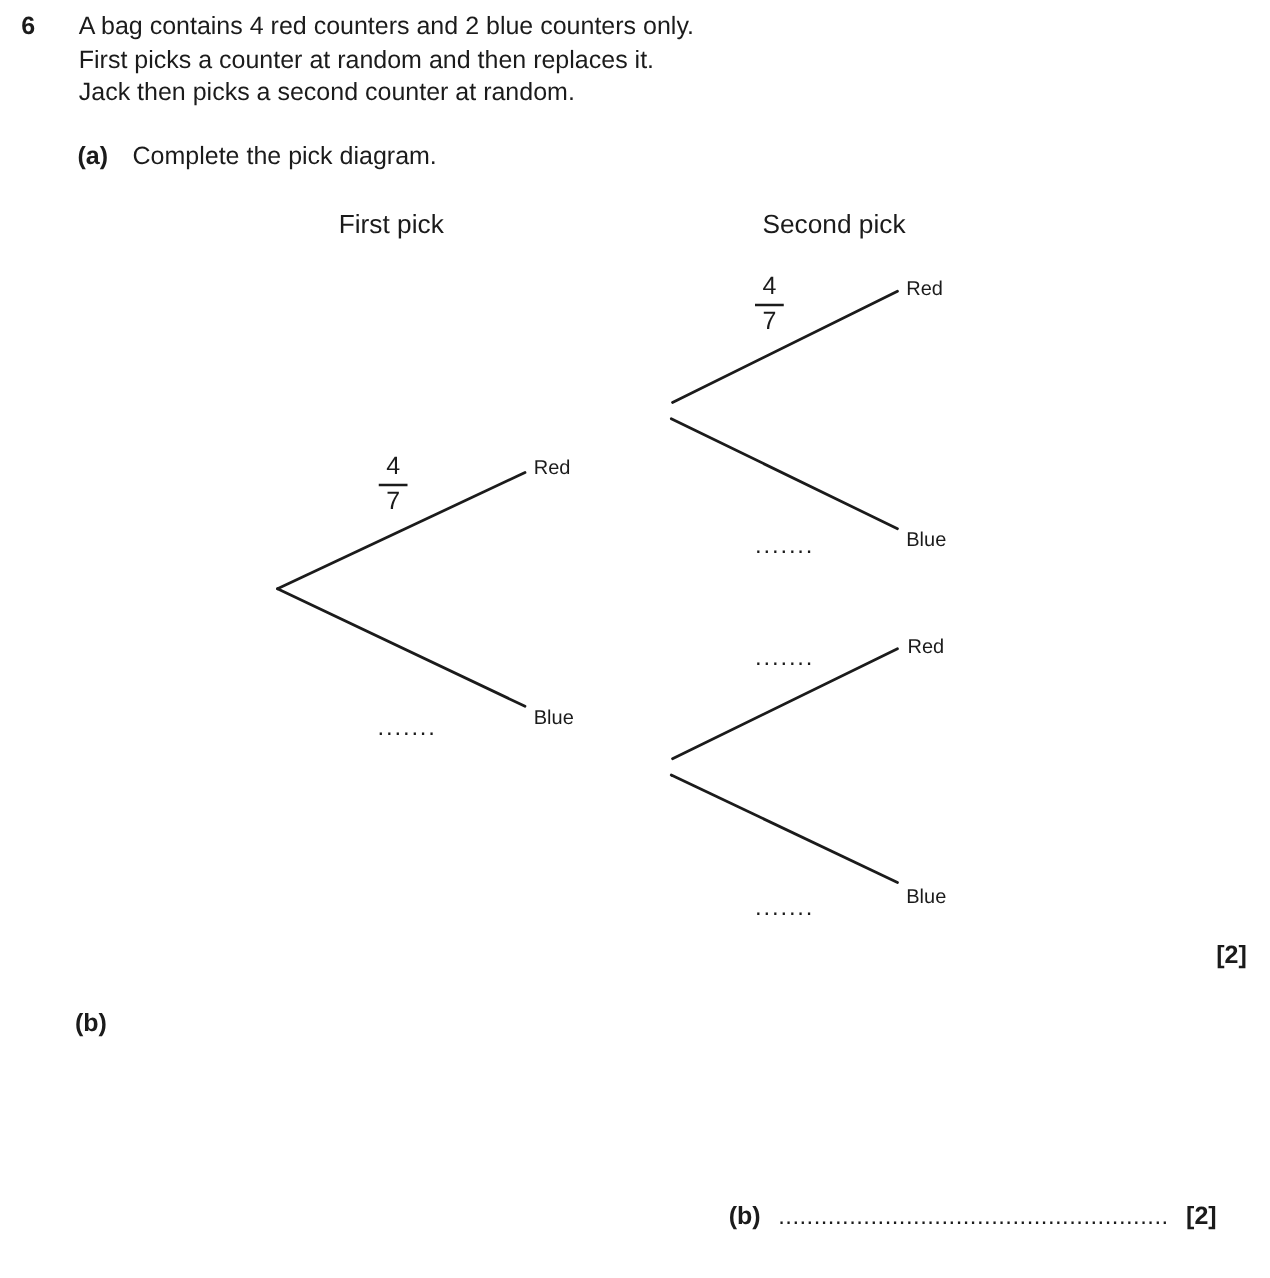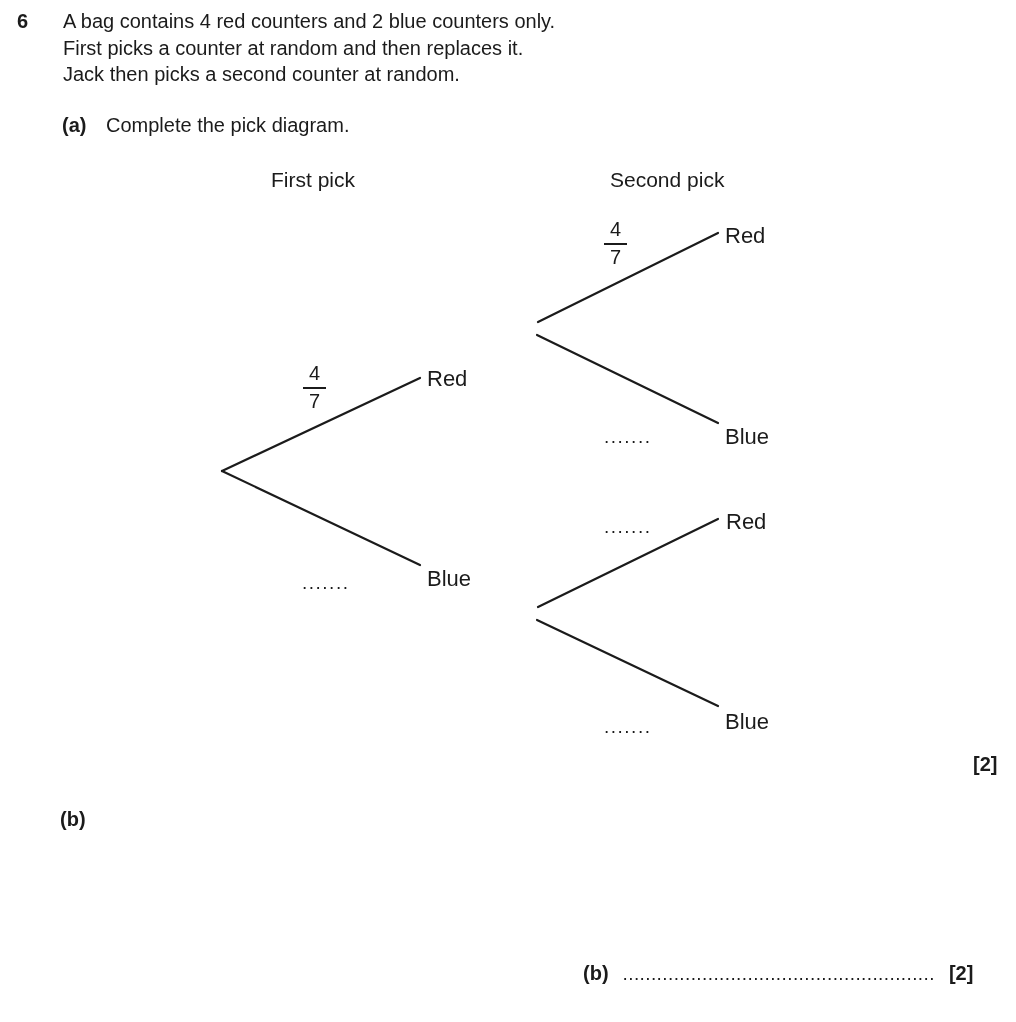--- a/index.html
+++ b/index.html
@@ -10,21 +10,21 @@
     background: #ffffff;
     font-family: "Liberation Sans", sans-serif;
     color: #1b1b1b;
     overflow: hidden;
     margin: 0 auto;
   }
   .abs { position: absolute; }
   .b { font-weight: bold; }
   .q-text { font-size: 20px; line-height: 26.5px; white-space: nowrap; }
   .header-label { font-size: 21px; font-weight: normal; white-space: nowrap; }
-  .node-label { font-size: 22px; white-space: nowrap; }
+  .node-label { font-size: 16px; white-space: nowrap; }
   .marks { font-size: 20px; font-weight: bold; }
   .dots { font-size: 19px; letter-spacing: 1.5px; white-space: nowrap; }
   .answer-dots { font-size: 19px; letter-spacing: 0.4px; white-space: nowrap; }
   .fraction {
     text-align: center;
     font-size: 20px;
     line-height: 1.08;
     display: inline-block;
   }
   .fraction .num {

